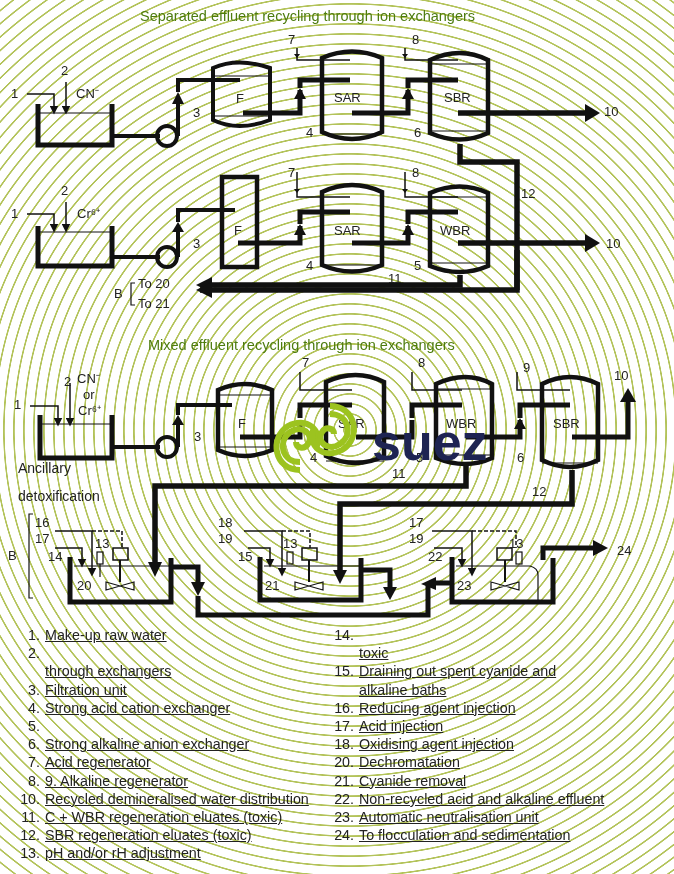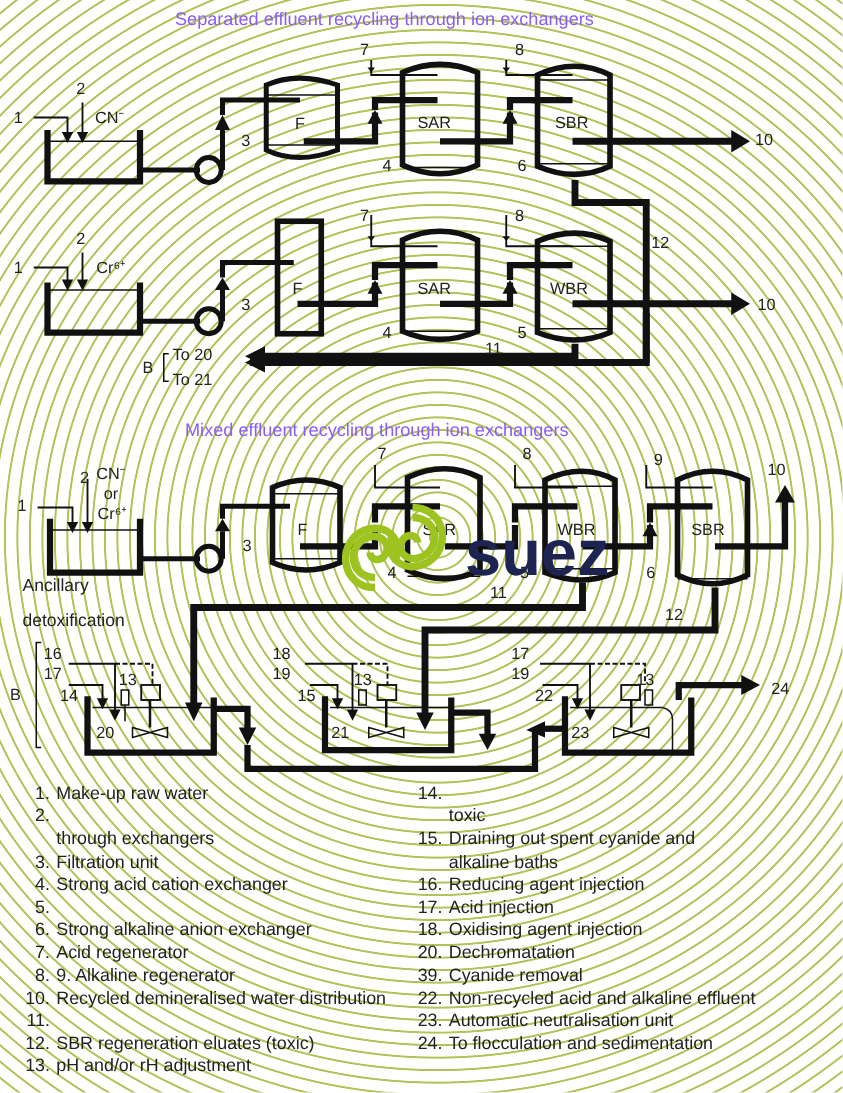--- a/index.html
+++ b/index.html
@@ -2,26 +2,26 @@
 <html><head>
 <meta charset="utf-8">
 <style>
   html, body { margin:0; padding:0; }
   body { width:674px; height:874px; overflow:hidden; position:relative; background:#ffffff;
          font-family:"Liberation Sans", sans-serif; color:#1a1a1a; }
   .bg { position:absolute; inset:0;
         background: repeating-radial-gradient(circle at 350px 430px, #ffffff 0px, #ffffff 5px, #b3c35a 5.6px, #b3c35a 6.6px, #ffffff 7.2px, #ffffff 10px);
         z-index:0; }
   svg.diagram { position:absolute; left:0; top:0; z-index:1; }
-  .title { position:absolute; z-index:2; font-size:14.5px; color:#8b5cf6; white-space:nowrap;text-align:center; }
+  .title { position:absolute; z-index:2; font-size:14.5px; color:#4d7c0f; white-space:nowrap;text-align:center; }
   .lbl { font-family:"Liberation Sans", sans-serif; fill:#222; }
   .legend { position:absolute; z-index:2; font-size:14.3px; line-height:18.2px; color:#222; }
   .legend .row { display:flex; }
   .legend .num { display:inline-block; text-align:right; width:22px; margin-right:5px; flex:none; }
-  .legend .txt { display:inline-block; }
+  .legend .txt { display:inline-block;text-decoration:underline; }
   .logo { position:absolute; left:272px; top:402px; z-index:3; width:250px; height:80px; }
 </style>
 </head>
 <body>
 
 <div class="bg"></div>
 
 <div class="title" style="left:140px; top:8px;">Separated effluent recycling through ion exchangers</div>
 <div class="title" style="left:148px; top:337px;">Mixed effluent recycling through ion exchangers</div>
 
@@ -333,20 +333,21 @@
   <div class="row">
       <span class="num">8.</span>
       <span class="txt">9. Alkaline regenerator</span>
     </div>
   <div class="row">
       <span class="num">10.</span>
       <span class="txt">Recycled demineralised water distribution</span>
     </div>
   <div class="row">
       <span class="num">11.</span>
+      <span class="txt">C + WBR regeneration eluates (toxic)</span>
     </div>
   <div class="row">
       <span class="num">12.</span>
       <span class="txt">SBR regeneration eluates (toxic)</span>
     </div>
   <div class="row">
       <span class="num">13.</span>
       <span class="txt">pH and/or rH adjustment</span>
     </div>
 </div>
@@ -377,21 +378,21 @@
     </div>
   <div class="row">
       <span class="num">18.</span>
       <span class="txt">Oxidising agent injection</span>
     </div>
   <div class="row">
       <span class="num">20.</span>
       <span class="txt">Dechromatation</span>
     </div>
   <div class="row">
-      <span class="num">39.</span>
+      <span class="num">21.</span>
       <span class="txt">Cyanide removal</span>
     </div>
   <div class="row">
       <span class="num">22.</span>
       <span class="txt">Non-recycled acid and alkaline effluent</span>
     </div>
   <div class="row">
       <span class="num">23.</span>
       <span class="txt">Automatic neutralisation unit</span>
     </div>

